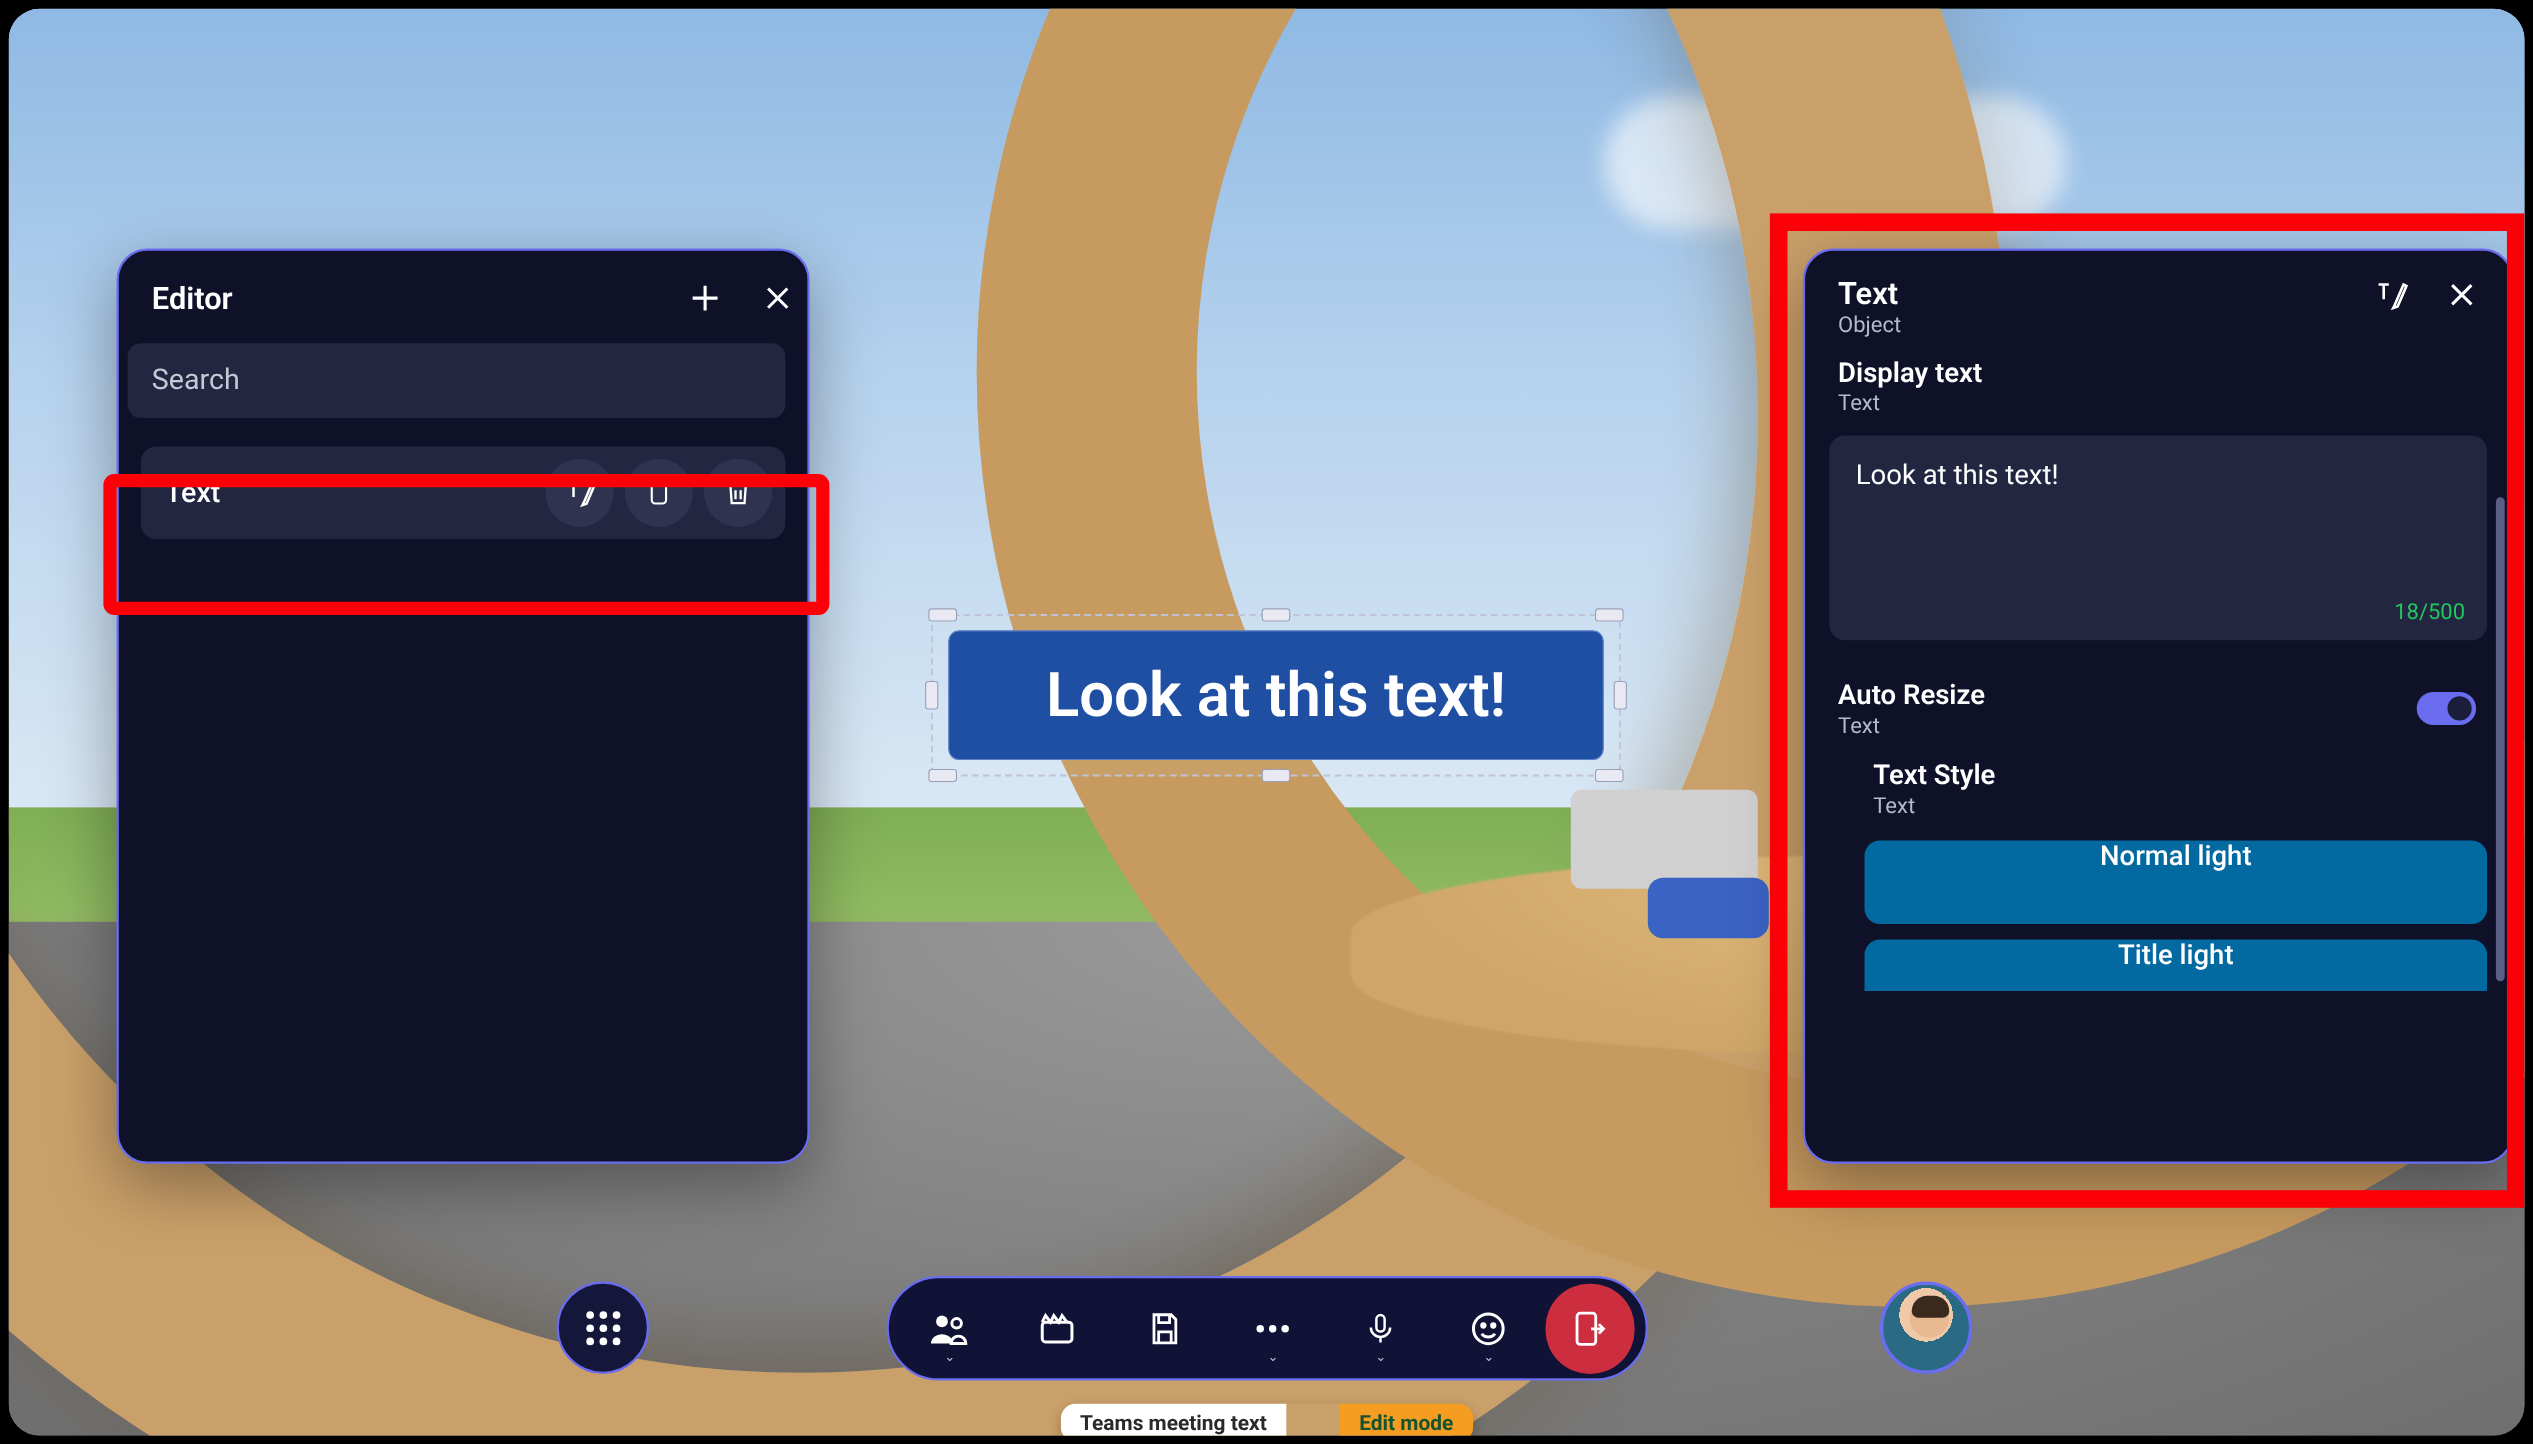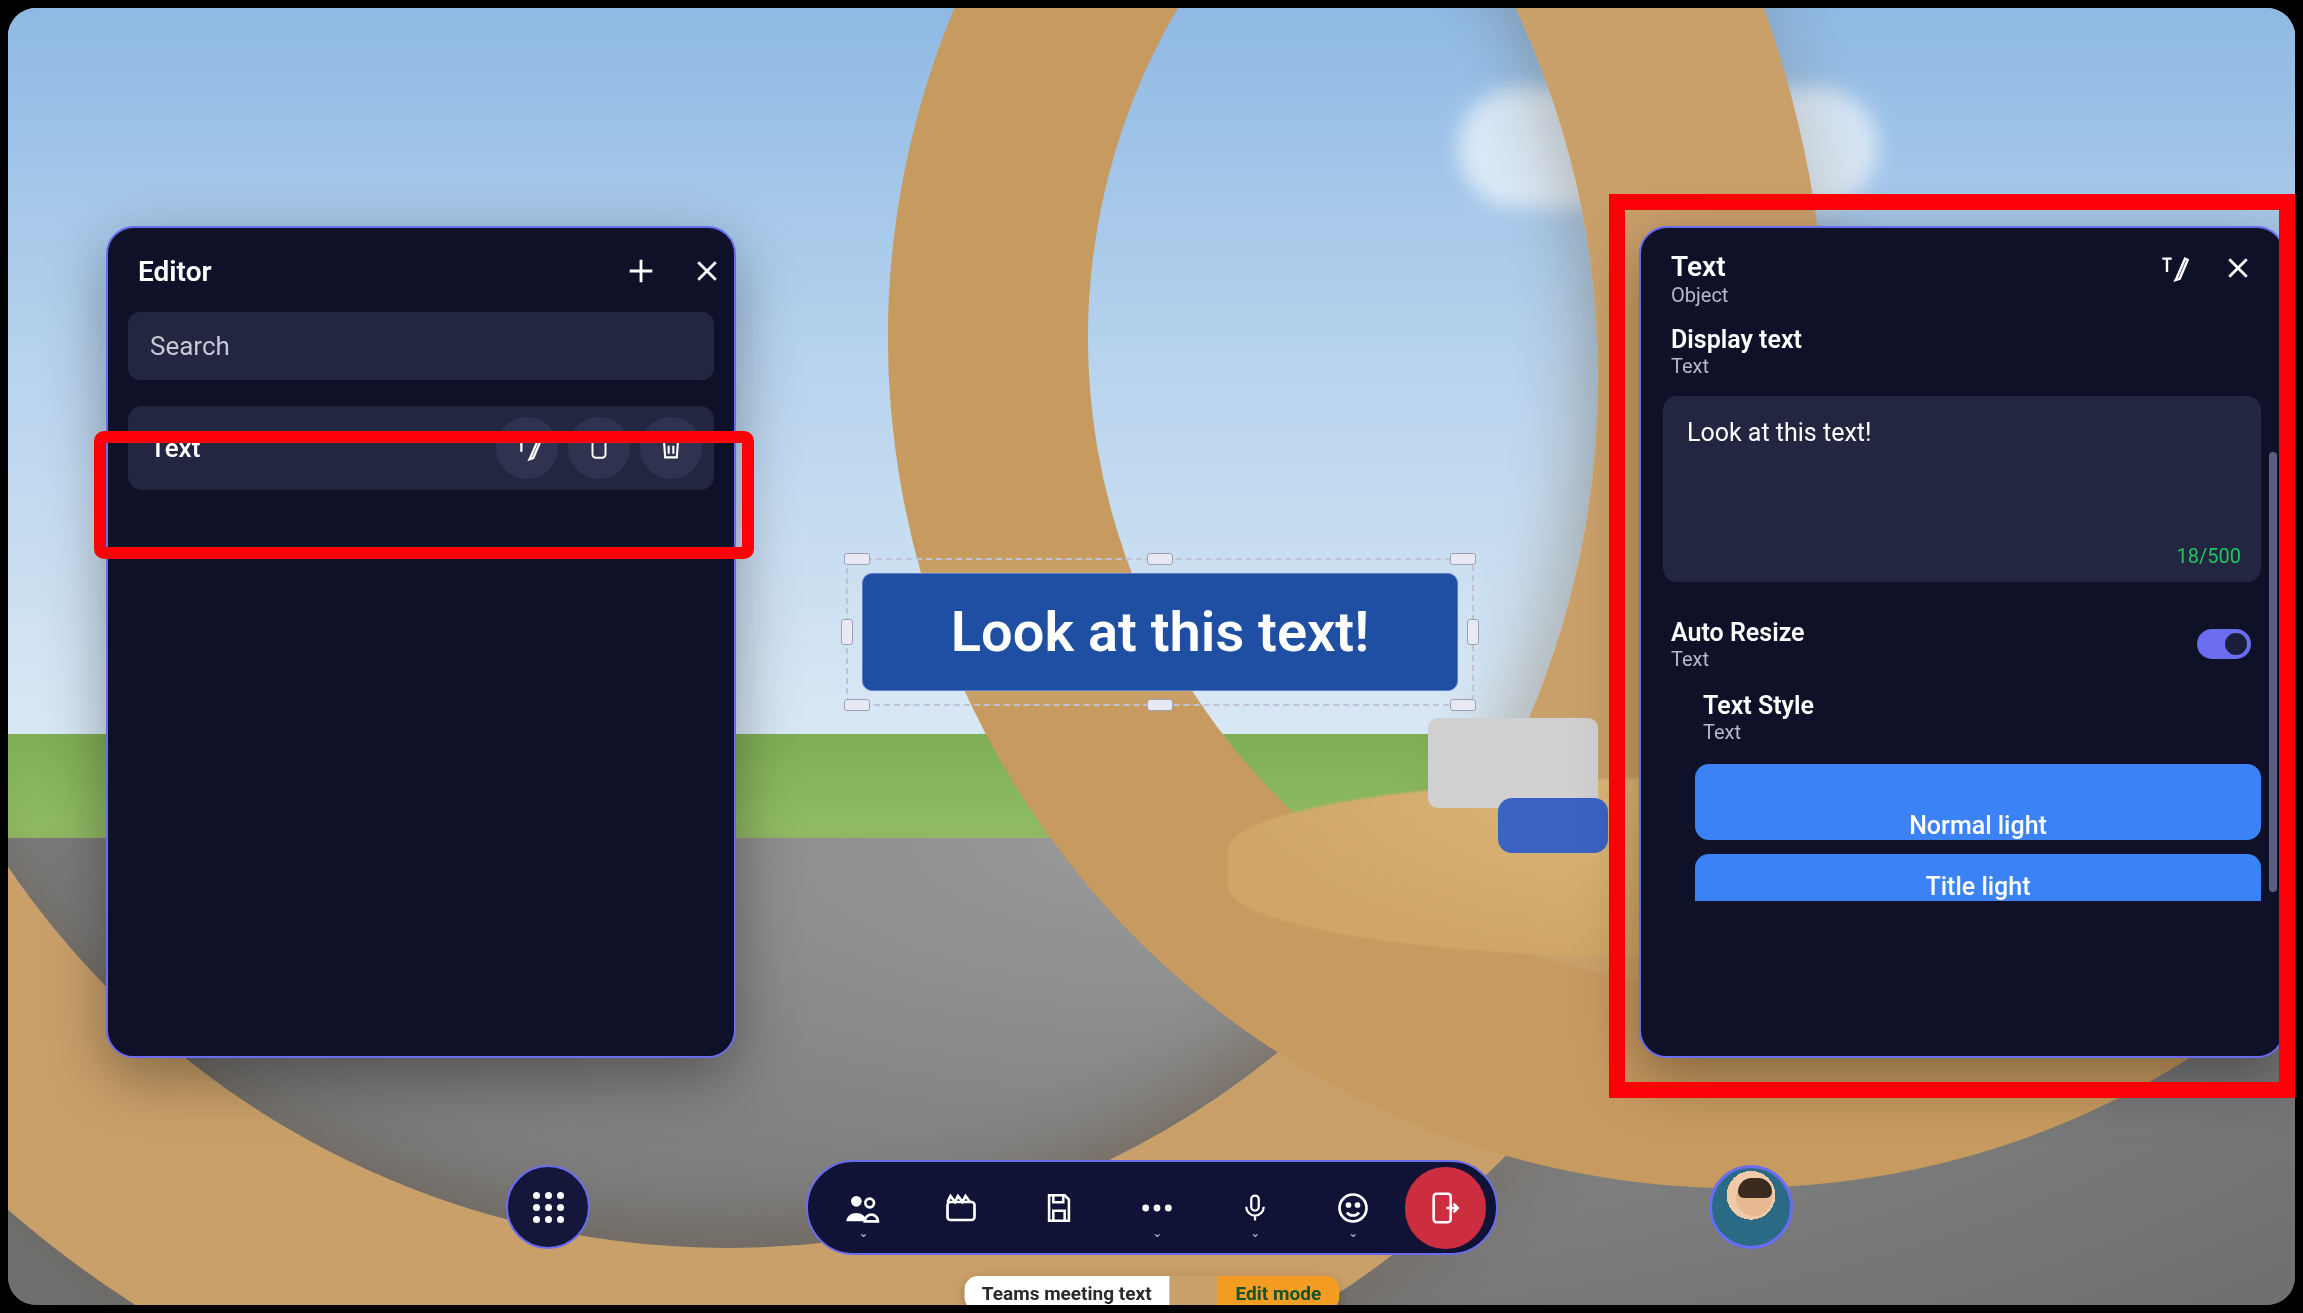--- a/index.html
+++ b/index.html
@@ -88,21 +88,21 @@
     display:flex; align-items:center; justify-content:space-between;
     padding:26px 12px 20px 30px;
   }
   .panel-title { font-size:28px; font-weight:600; }
   .hdr-actions { display:flex; gap:34px; align-items:center; }
   .icon-btn {
     display:flex; align-items:center; justify-content:center;
     color:#fff; cursor:pointer;
   }
   .search-box {
-    margin:4px 20px 0 20px;
+    margin:4px 20px 0 8px;
     background:#232640;
     border-radius:12px;
     height:68px;
     display:flex; align-items:center;
     padding:0 22px;
     color:#c6c8d6;
     font-size:26px;
   }
 
   .list-row-highlight {
@@ -203,23 +203,23 @@
   }
   .toggle {
     width:54px; height:30px; background:#6a6df0; border-radius:15px; position:relative;
   }
   .toggle::after{
     content:""; position:absolute; right:4px; top:4px; width:22px; height:22px; background:#1b1e3a; border-radius:50%;
   }
   .style-section { margin-top:20px;padding-left:32px; }
   .style-option {
     margin:14px 22px 0 22px;
-    background:#3b82f6;
+    background:#0369a1;
     height:76px; border-radius:14px;
-    display:flex; align-items:flex-end; justify-content:center;
+    display:flex; align-items:flex-start; justify-content:center;
     font-size:25px; font-weight:500;
   }
   .style-option.partial { border-bottom-left-radius:0; border-bottom-right-radius:0; height:47px;}
 
   
   .menu-circle {
     position:absolute; left:498px; top:1157px;
     width:84px; height:84px; border-radius:50%;
     background:#14163a; border:2px solid #6a6df0;
     display:flex; align-items:center; justify-content:center;

